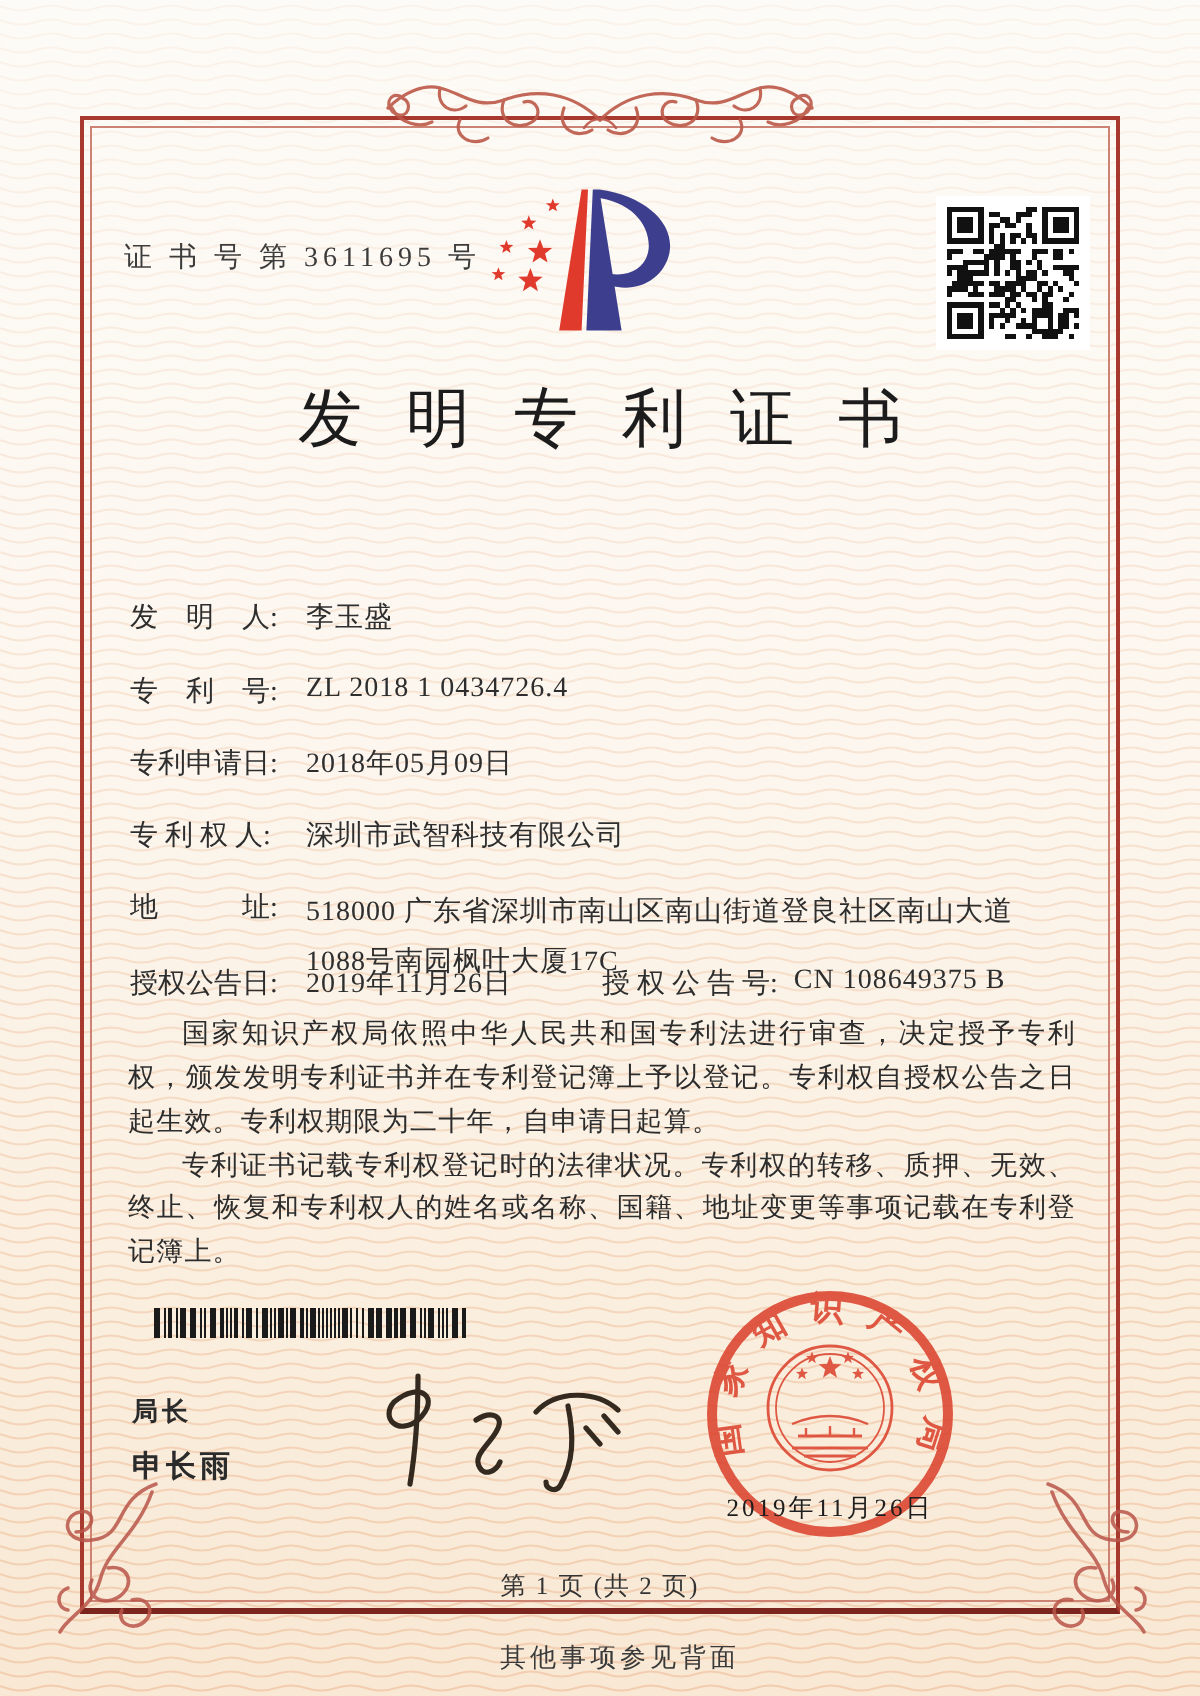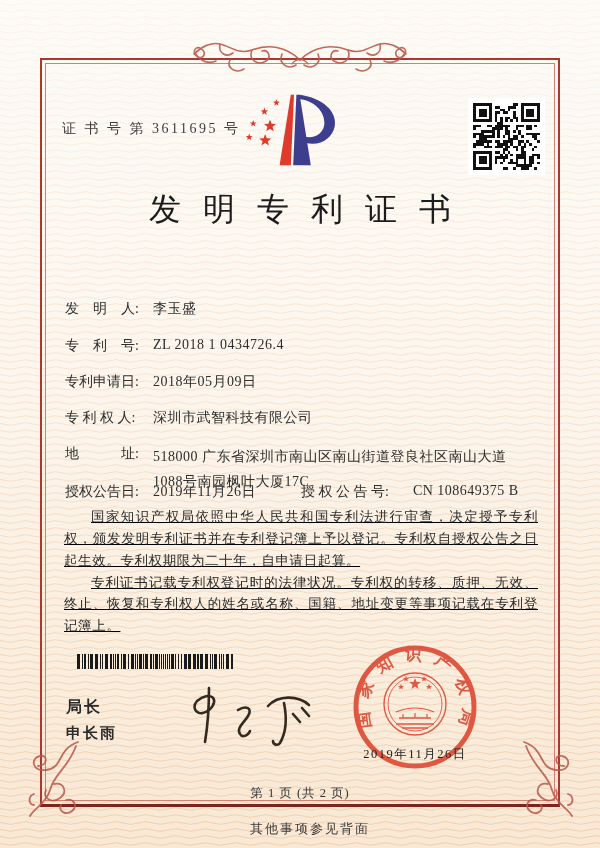--- a/index.html
+++ b/index.html
@@ -22,31 +22,31 @@
   #qr { position:absolute; left:468px; top:98px; }
 
   .doc-title { position:absolute; top:188px; left:0; width:600px; text-align:center;
                font-size:32px; color:#1c1c1c; letter-spacing:22px; padding-left:22px; font-weight:500; }
 
   .field-row { position:absolute; left:65px; width:475px; font-size:14px; color:#2e2e2e; }
   .field-label { display:inline-block; width:88px; vertical-align:top; white-space:pre; }
   .field-value { display:inline-block; vertical-align:top; letter-spacing:.5px; }
   .field-value.addr { width:374px; line-height:1.75; }
   .grant-no { position:absolute; left:236px; top:0; white-space:nowrap; }
-  .grant-no .field-label { width:auto; margin-right:24px; }
-
-  .body-text { position:absolute; left:64px; top:506px; width:474px;text-decoration:underline; }
+  .grant-no .field-label { width:auto; margin-right:8px; }
+
+  .body-text { position:absolute; left:64px; top:506px; width:474px; }
   .body-text p { font-size:13.5px; line-height:1.62; color:#2c2c2c; text-indent:2em;
                  text-align:justify; letter-spacing:.6px; }
 
   #barcode { position:absolute; left:77px; top:654px; }
   #seal { position:absolute; left:340px; top:632px; }
   #sig { position:absolute; left:176px; top:684px; }
 
-  .official-title { position:absolute; left:66px; top:697px; font-size:16px; color:#2b2b2b;
+  .official-title { position:absolute; left:66px; top:697px; font-size:13px; color:#2b2b2b;
                     font-family:Liberation Mono, monospace; font-weight:600; letter-spacing:2px; }
   .official-name  { position:absolute; left:66px; top:724px; font-size:15px; color:#2b2b2b;
                     font-family:Liberation Serif, serif; font-weight:600; letter-spacing:2px; }
 
   .page-info { position:absolute; left:0; top:785px; width:600px; text-align:center;
                font-size:12.5px; color:#333; letter-spacing:1px; }
   .back-note { position:absolute; left:0; top:820px; width:600px; text-align:center;
                font-size:13px; color:#3a3a3a; letter-spacing:2px;padding-left:20px; }
 </style>
 </head>

